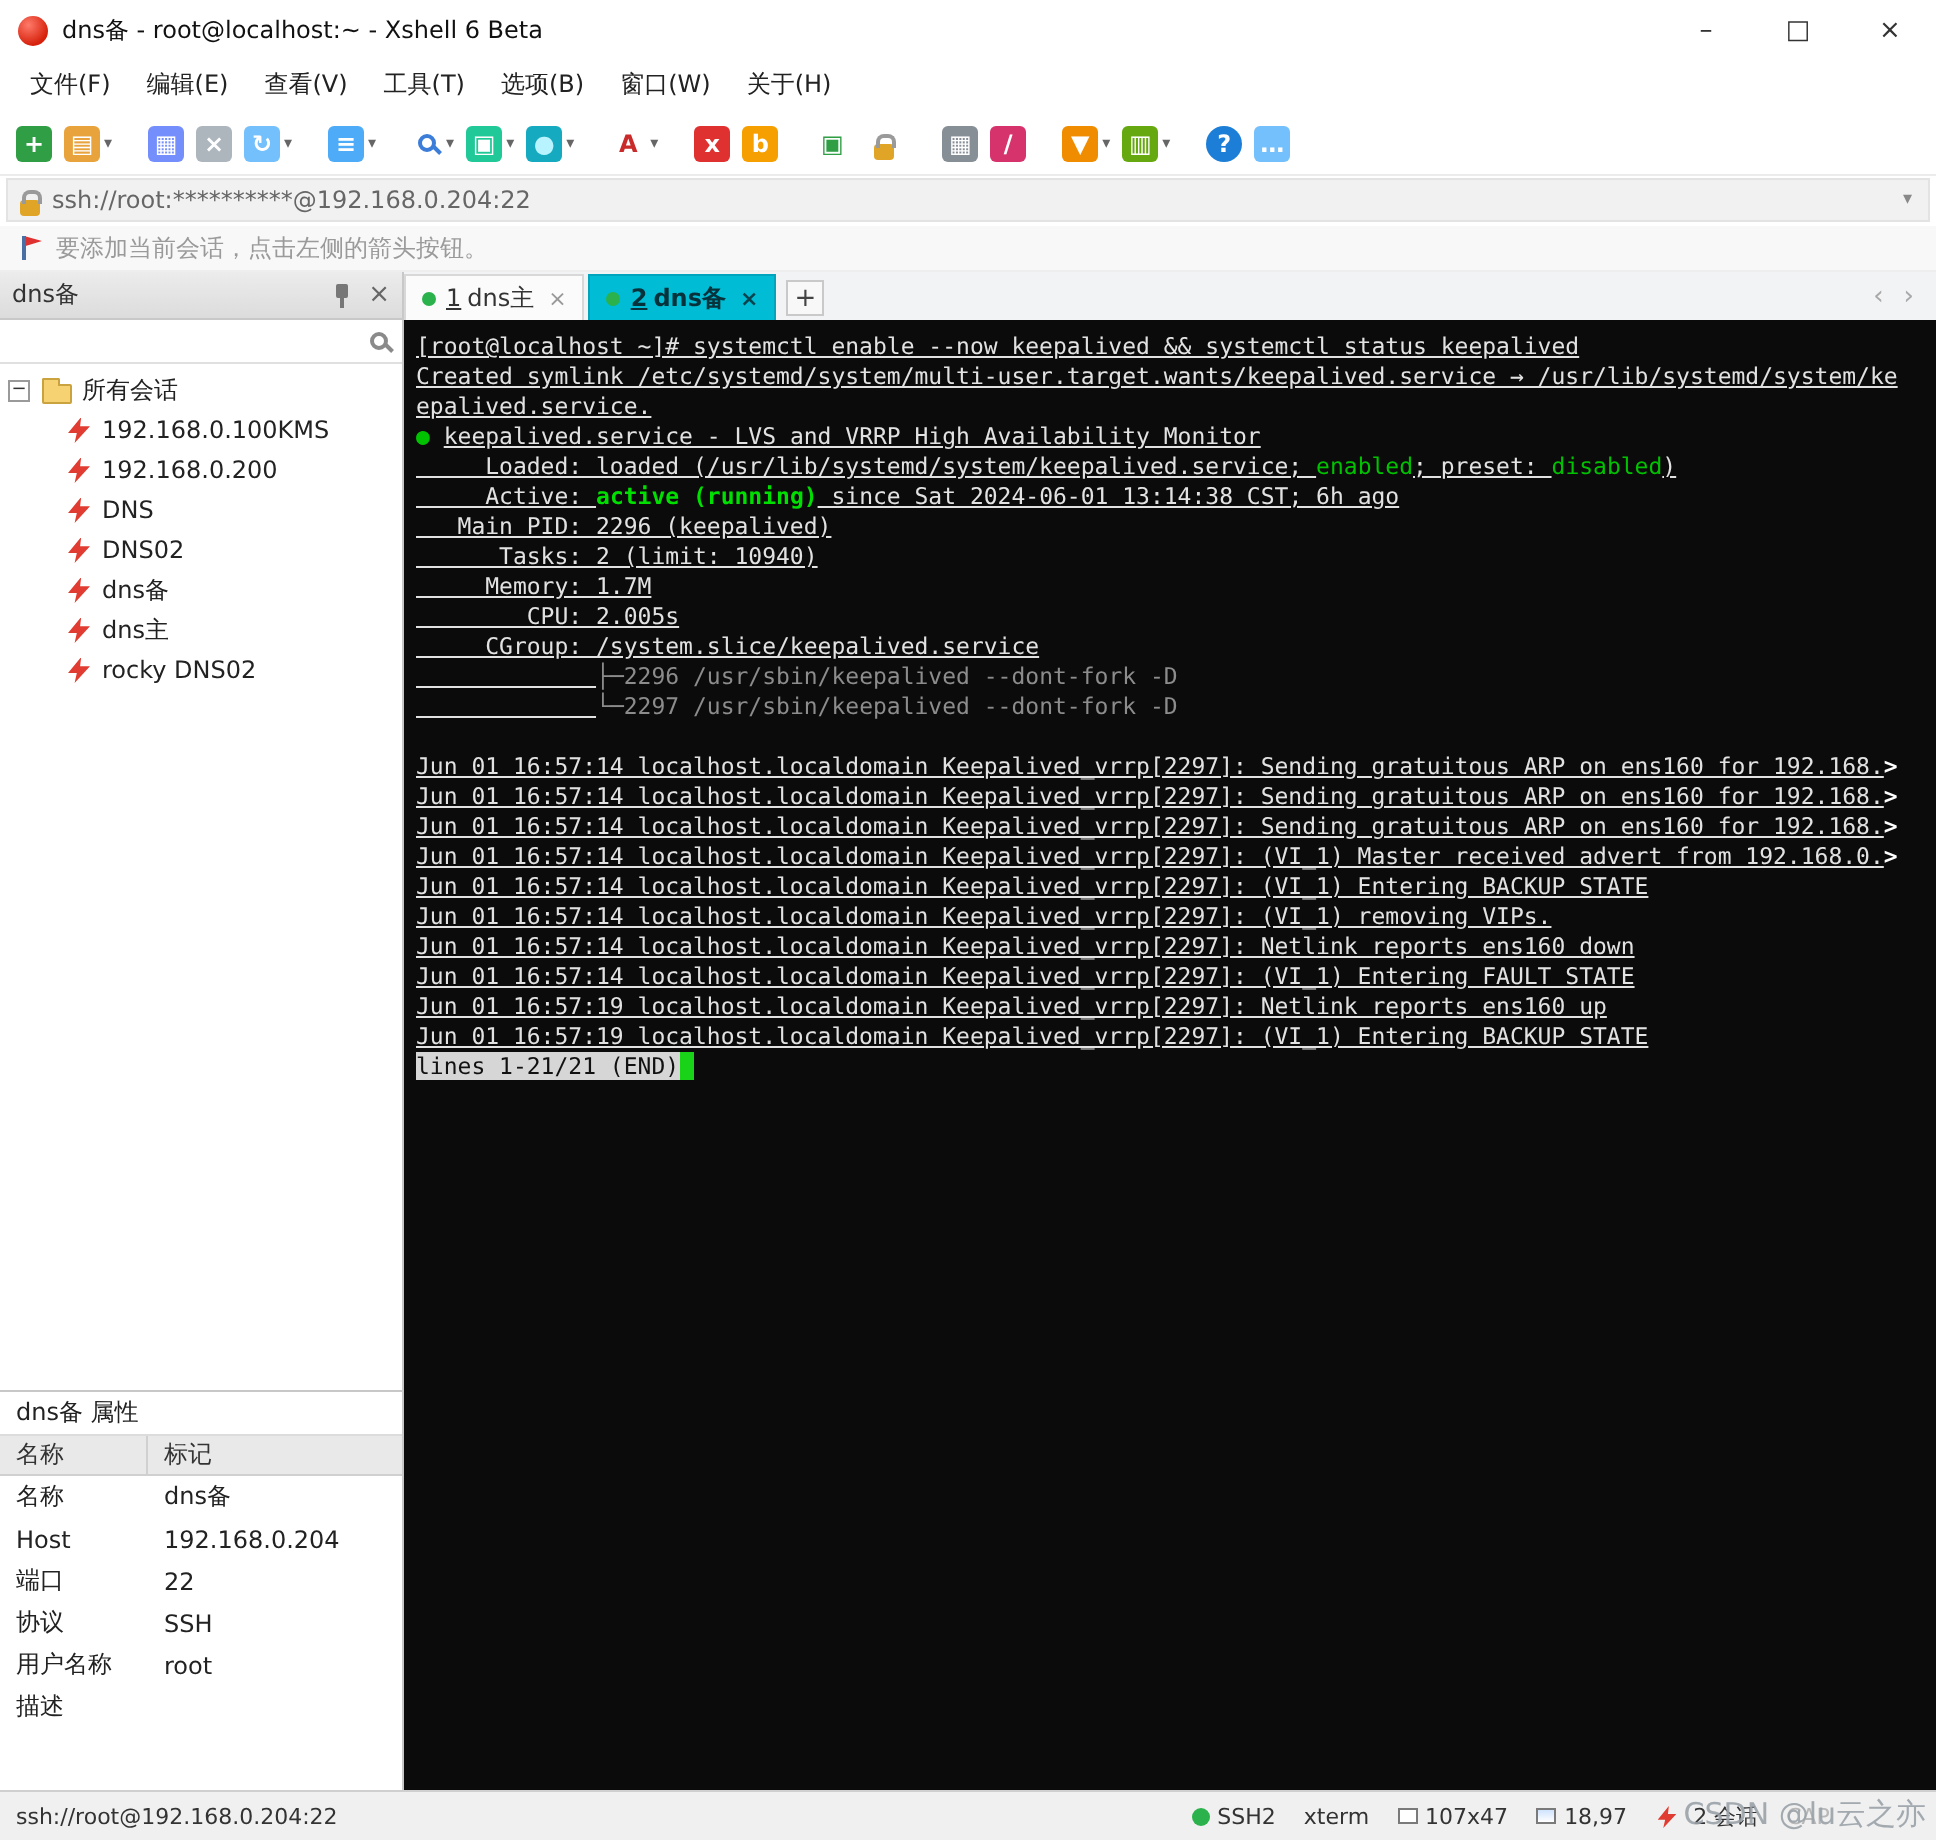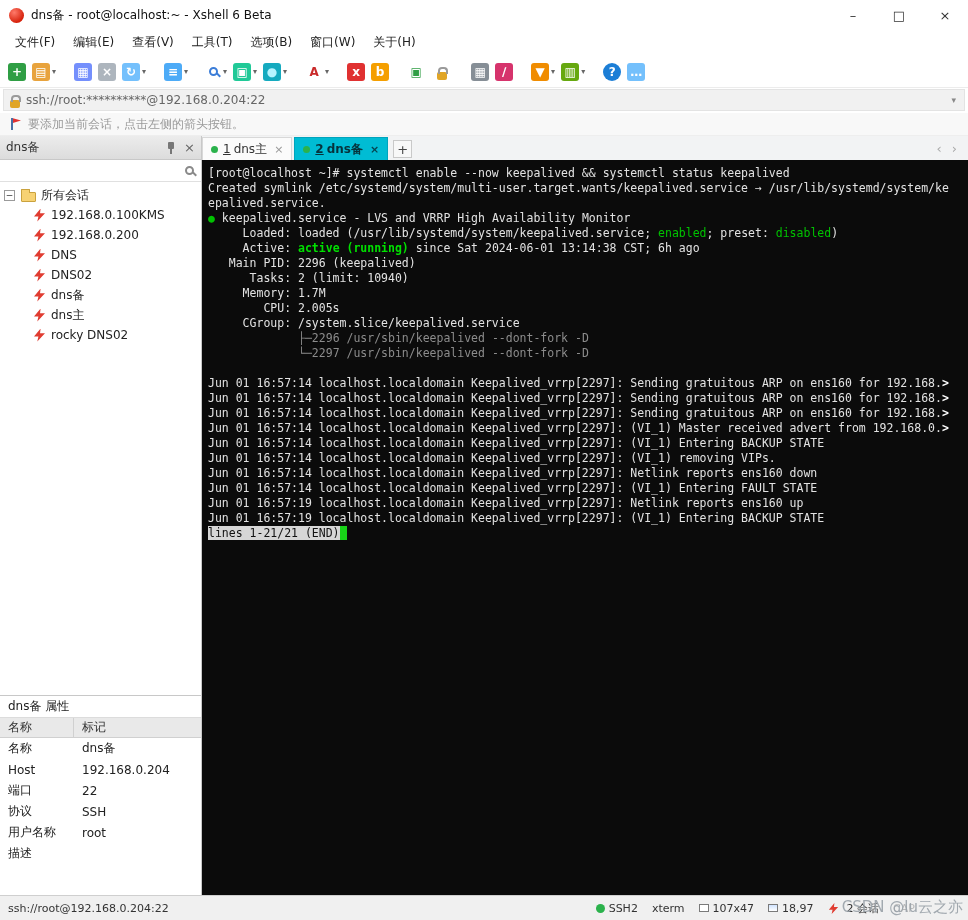--- a/index.html
+++ b/index.html
@@ -81,21 +81,21 @@
   .props-title{height:22px;display:flex;align-items:center;padding:0 8px;font-size:12px;color:#222;border-bottom:1px solid #dcdcdc;}
   .props-head{display:flex;height:20px;background:#e9e9e9;border-bottom:1px solid #d0d0d0;font-size:12px;color:#333;}
   .props-head .col1{width:74px;padding-left:8px;border-right:1px solid #d0d0d0;display:flex;align-items:center;}
   .props-head .col2{flex:1;padding-left:8px;display:flex;align-items:center;}
   .props-row{display:flex;height:21px;font-size:12px;color:#222;}
   .props-row .col1{width:74px;padding-left:8px;display:flex;align-items:center;}
   .props-row .col2{flex:1;padding-left:8px;display:flex;align-items:center;}
   
   .terminal{position:absolute;top:160px;left:202px;right:0;bottom:25px;background:#0b0b0b;padding:6px 0 0 6px;overflow:hidden;}
   .tline{font-family:"DejaVu Sans Mono","Liberation Mono",monospace;font-size:11.5px;line-height:15px;height:15px;white-space:pre;}
-  .t-d{color:#e2e2e2;}
+  .t-d{color:#e2e2e2;text-decoration:underline;}
   .t-g{color:#00c200;}
   .t-gb{color:#00e000;font-weight:bold;}
   .t-dim{color:#8c8c8c;}
   .t-inv{background:#d6d6d6;color:#111;}
   .t-cur{background:#18d318;color:#18d318;}
   .t-mark{color:#ffffff;font-weight:bold;}
   
   .statusbar{position:absolute;left:0;right:0;bottom:0;height:25px;background:#f0f0f0;border-top:1px solid #cfcfcf;display:flex;align-items:center;font-size:11px;color:#333;}
   .sb-left{padding-left:8px;color:#333;}
   .sb-right{margin-left:auto;display:flex;align-items:center;gap:14px;padding-right:10px;}

